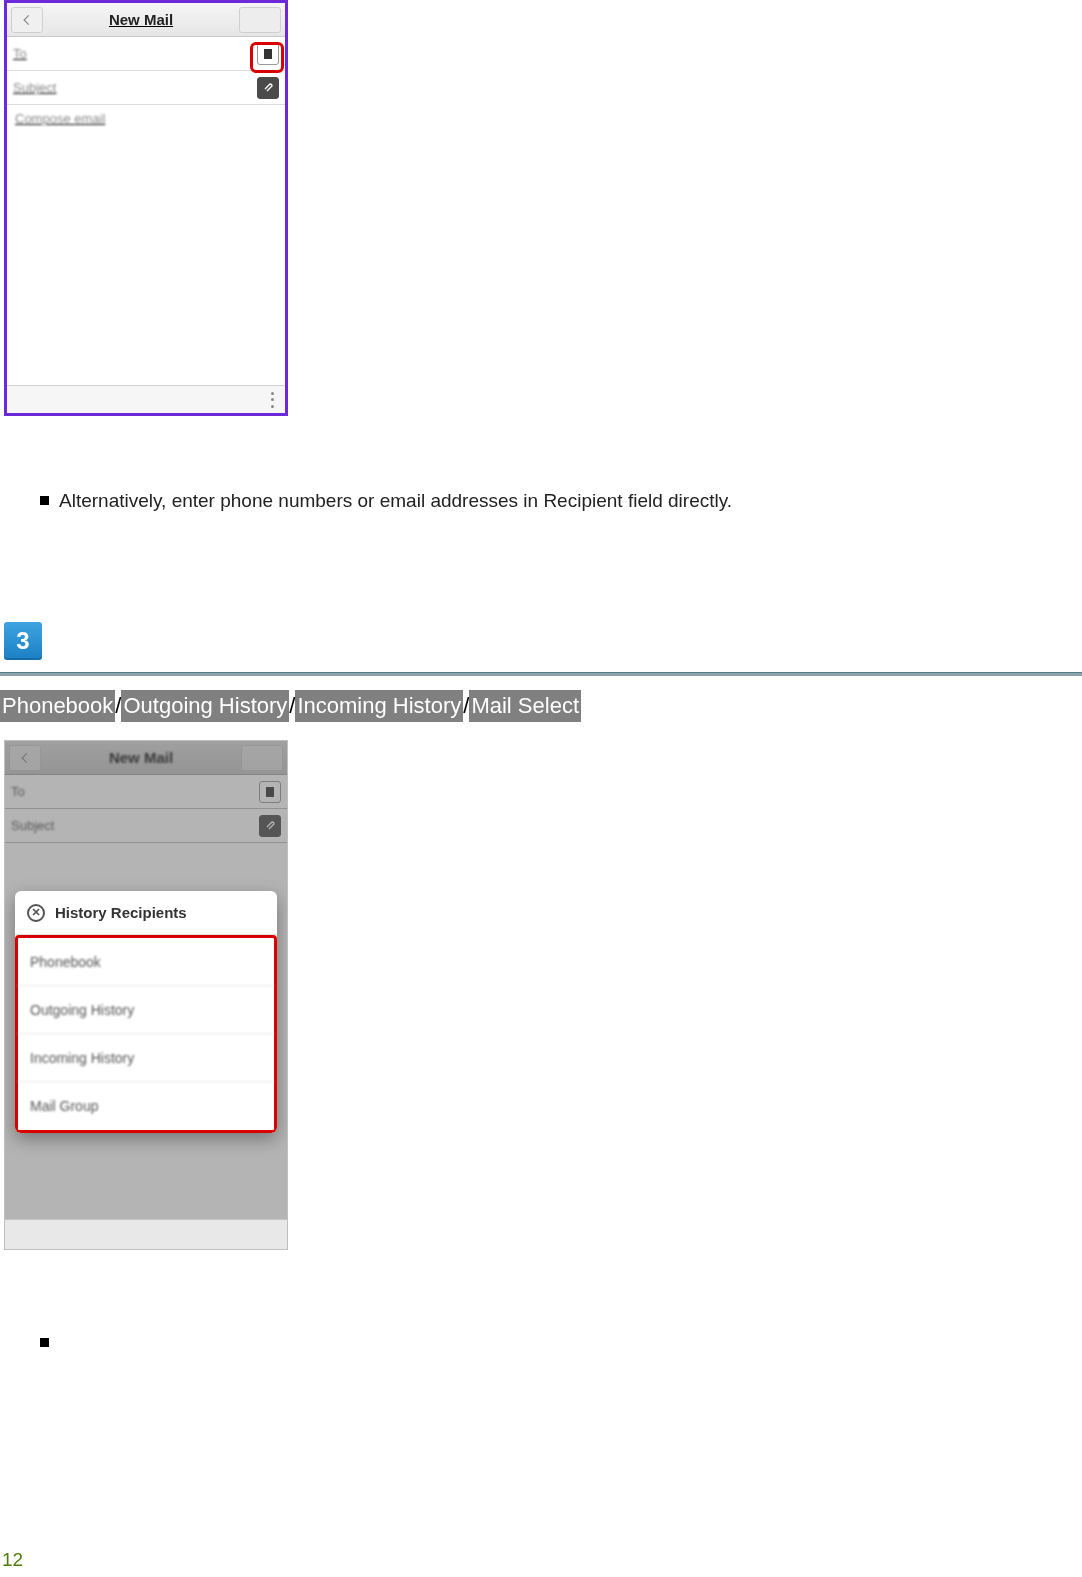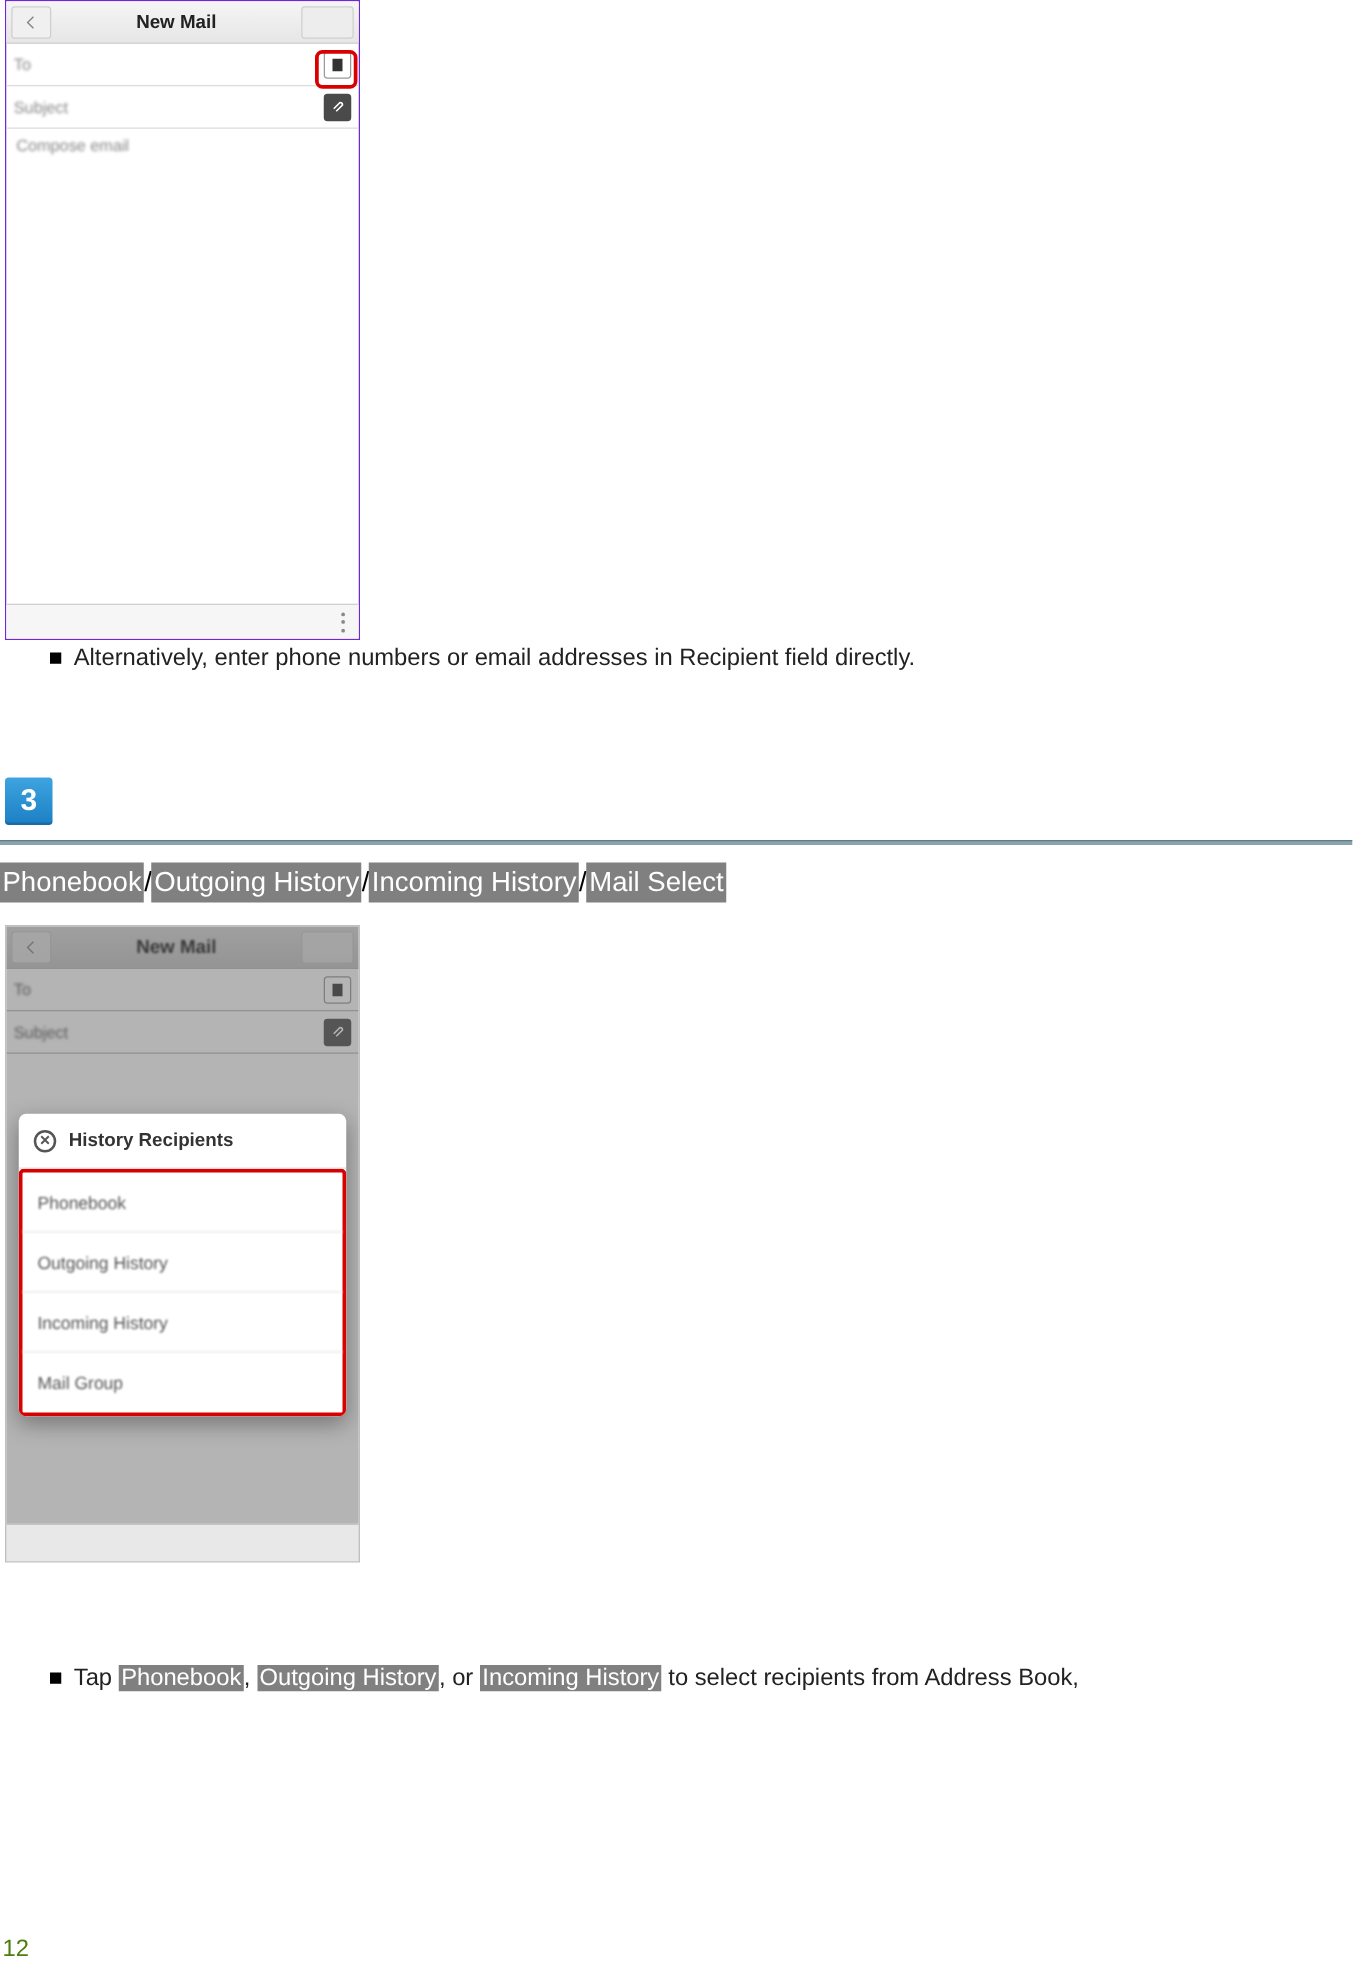--- a/index.html
+++ b/index.html
@@ -11,24 +11,25 @@
     color: #000;
     position: relative;
   }
 
   
   .phone1 {
     position: absolute;
     left: 4px;
     top: 0;
     width: 284px;
-    height: 512px;
-    border: 1px solid #6d28d9;
+    height: 416px;
+    border: 3px solid #6d28d9;
     background: #fff;
     overflow: hidden;
+    text-decoration: underline;
   }
   .phone1-header {
     height: 34px;
     background: linear-gradient(#f5f5f5, #e6e6e6);
     border-bottom: 1px solid #c8c8c8;
     display: flex;
     align-items: center;
     position: relative;
   }
   .phone1-back {
@@ -324,21 +325,21 @@
 
   <div class="phone1-footer">
     <div class="dots">
         <span></span>
         <span></span>
         <span></span>
       </div>
   </div>
 </div>
 
-<div class="bullet-row" style="left:40px; top:514px; width:1000px;">
+<div class="bullet-row" style="left:40px; top:488px; width:1000px;">
   <div class="bullet-square"></div>
   <div>Alternatively, enter phone numbers or email addresses in Recipient field directly.</div>
 </div>
 
 <div class="step-badge">3</div>
 
 <div class="step-rule"></div>
 
 <div class="menu-bar">
   <span class="seg">Phonebook</span>
@@ -392,18 +393,15 @@
     </div>
   </div>
 
   <div class="phone2-footer">
     <div class="dots"><span></span><span></span><span></span></div>
   </div>
 </div>
 
 <div class="bullet-row" style="left:40px; top:1330px; width:1040px;">
   <div class="bullet-square"></div>
-  <div>
-    <span>Tap </span><span class="hl">Phonebook</span><span>, </span><span class="hl">Outgoing History</span><span>, or </span><span class="hl">Incoming History</span><span> to select recipients from Address Book,</span>
-  </div>
 </div>
 
 <div class="page-num">12</div>
 
 </body></html>

